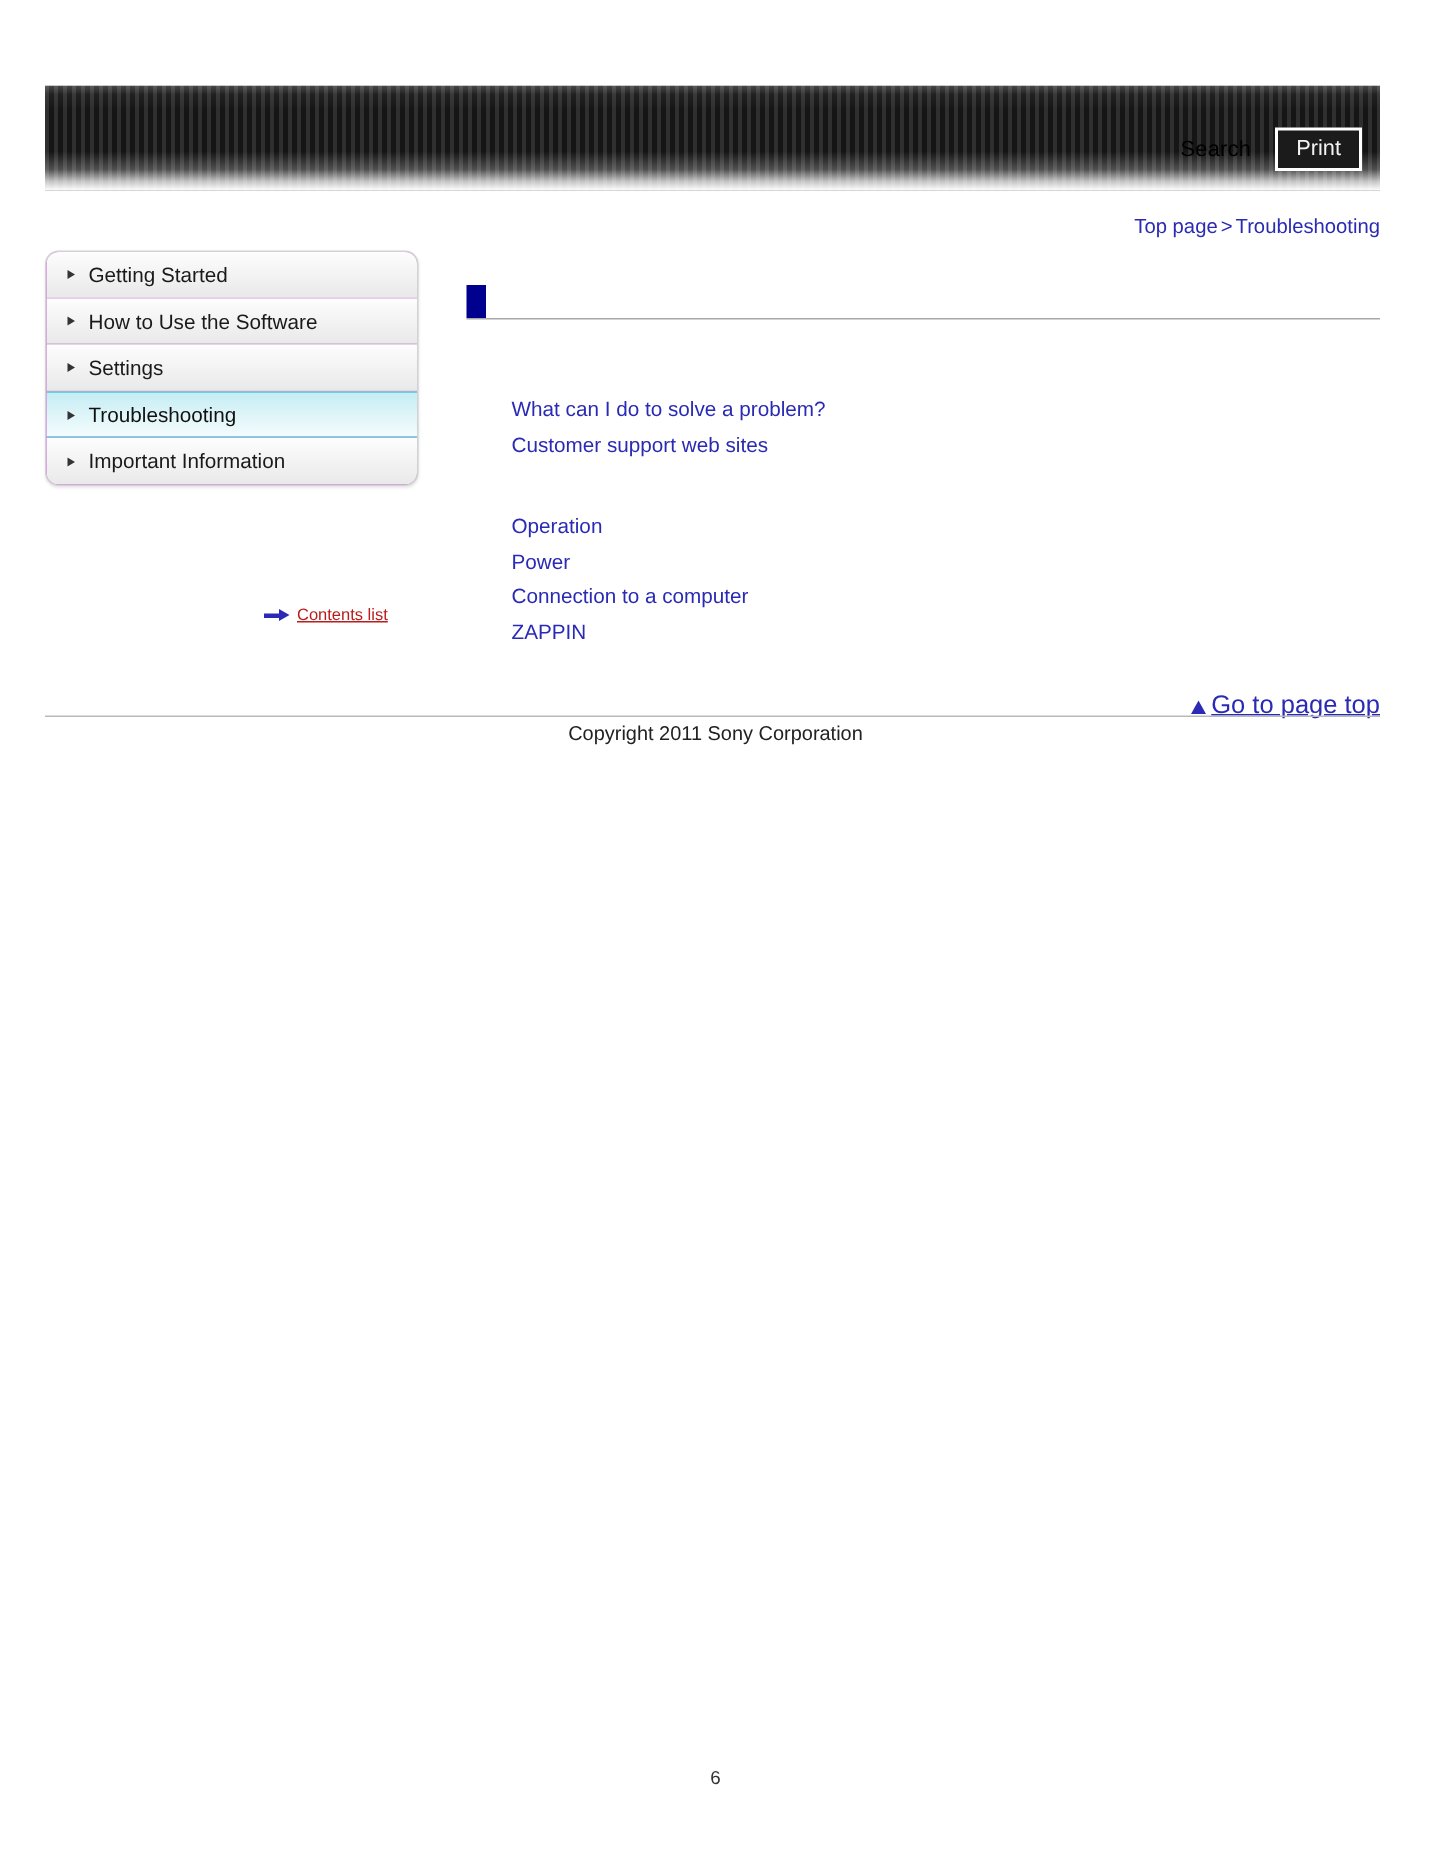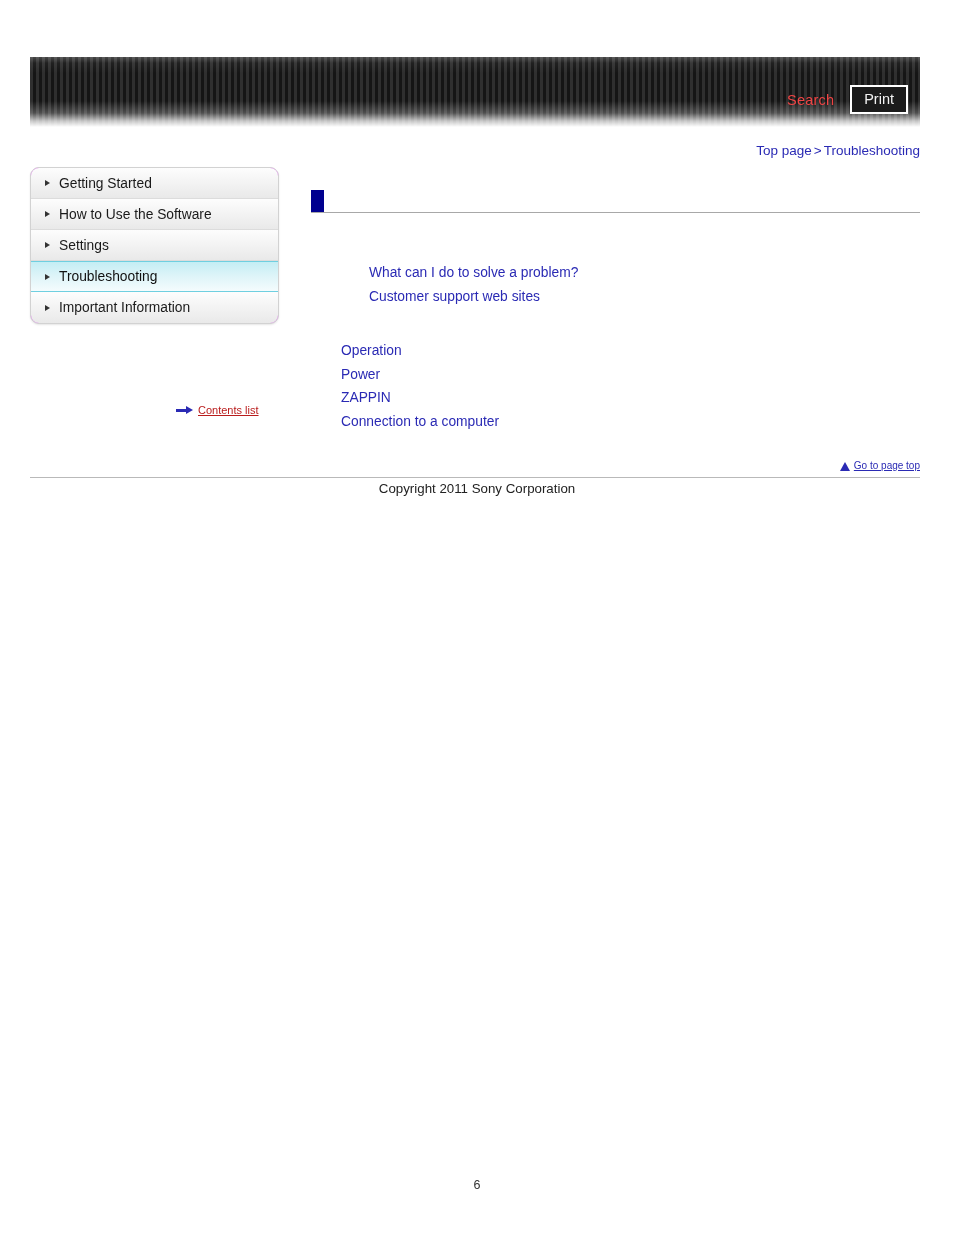--- a/index.html
+++ b/index.html
@@ -42,21 +42,21 @@
   }
   .header-actions {
     position: absolute;
     right: 12px;
     top: 28px;
     display: flex;
     align-items: center;
     gap: 16px;
   }
   .search-label {
-    color: #ef4444;
+    color: #000000;
     font-size: 14.5px;
     letter-spacing: 0.2px;
     white-space: nowrap;
   }
   .print-button {
     border: 2px solid #ffffff;
     background: #1b1b1b;
     color: #f2f2f2;
     font-size: 14.5px;
     padding: 3px 12px 4px 12px;
@@ -191,40 +191,40 @@
     top: 212px;
     width: 609px;
     height: 1px;
     background: #a8a8a8;
   }
 
   .link-group {
     position: absolute;
     left: 341px;
   }
-  .link-group.group-1 { top: 261px; margin-left: 28px; }
+  .link-group.group-1 { top: 261px; }
   .link-group.group-2 { top: 339px; }
   .content-link {
     display: block;
     font-size: 13.8px;
     line-height: 23.7px;
     color: #2a2ab4;
     text-decoration: none;
     white-space: nowrap;
   }
 
   
   .go-top {
     position: absolute;
     right: 34px;
     top: 460px;
     display: flex;
     align-items: center;
     gap: 4px;
-    font-size: 10px;
+    font-size: 17px;
     color: #2a2ab4;
     white-space: nowrap;
   }
   .triangle-up-icon {
     width: 0;
     height: 0;
     border-bottom: 9px solid #2a2ab4;
     border-left: 5.5px solid transparent;
     border-right: 5.5px solid transparent;
     flex: 0 0 auto;
@@ -308,22 +308,22 @@
 <div class="title-rule"></div>
 
 <div class="link-group group-1">
   <a class="content-link" href="#">What can I do to solve a problem?</a>
   <a class="content-link" href="#">Customer support web sites</a>
 </div>
 
 <div class="link-group group-2">
   <a class="content-link" href="#">Operation</a>
   <a class="content-link" href="#">Power</a>
+  <a class="content-link" href="#">Connection to a computer</a>
   <a class="content-link" href="#">ZAPPIN</a>
-  <a class="content-link" href="#">Connection to a computer</a>
 </div>
 
 <a class="go-top" href="#">
   <span class="triangle-up-icon"></span>
   <span>Go to page top</span>
 </a>
 <div class="footer-rule"></div>
 <div class="copyright">Copyright 2011 Sony Corporation</div>
 <div class="page-number">6</div>
 

